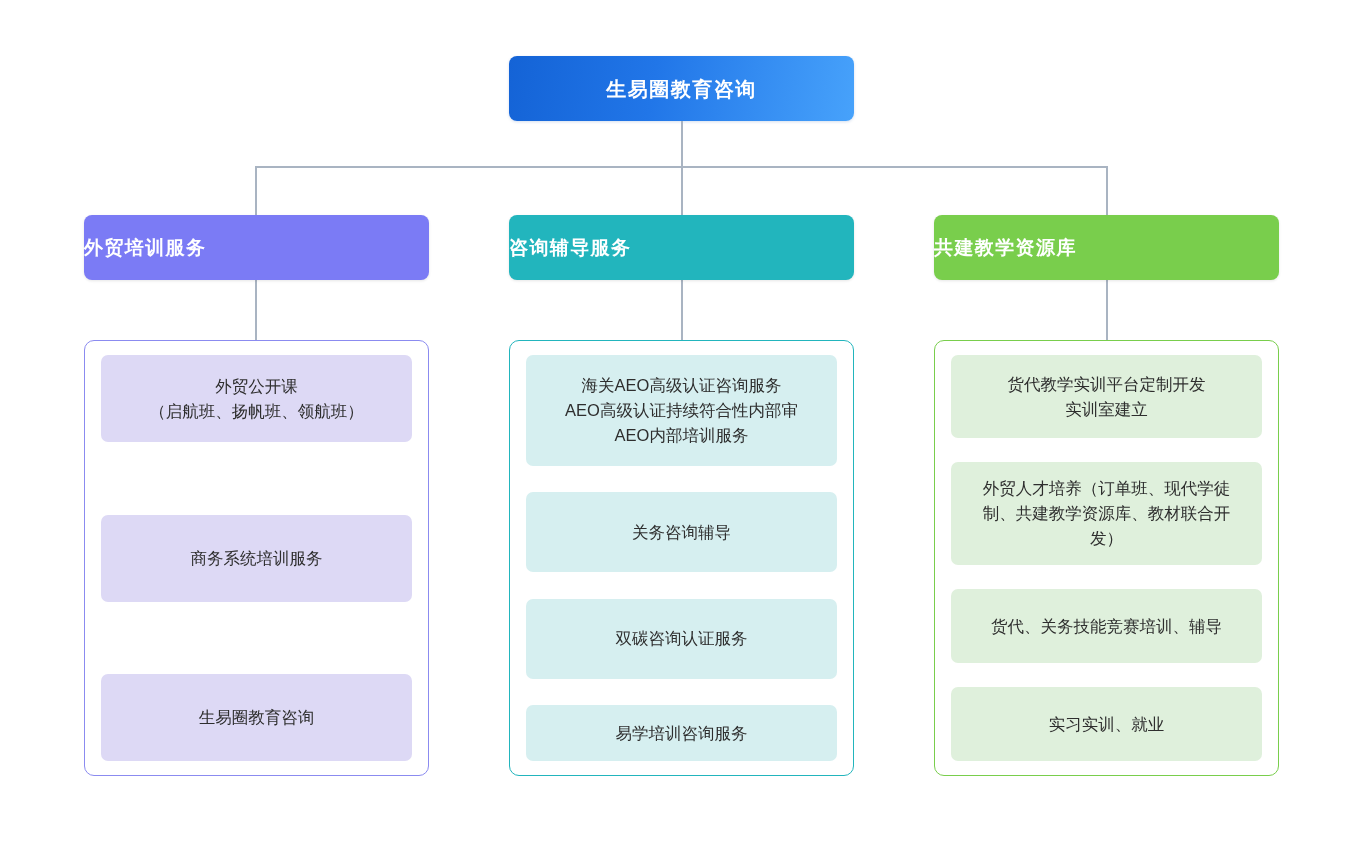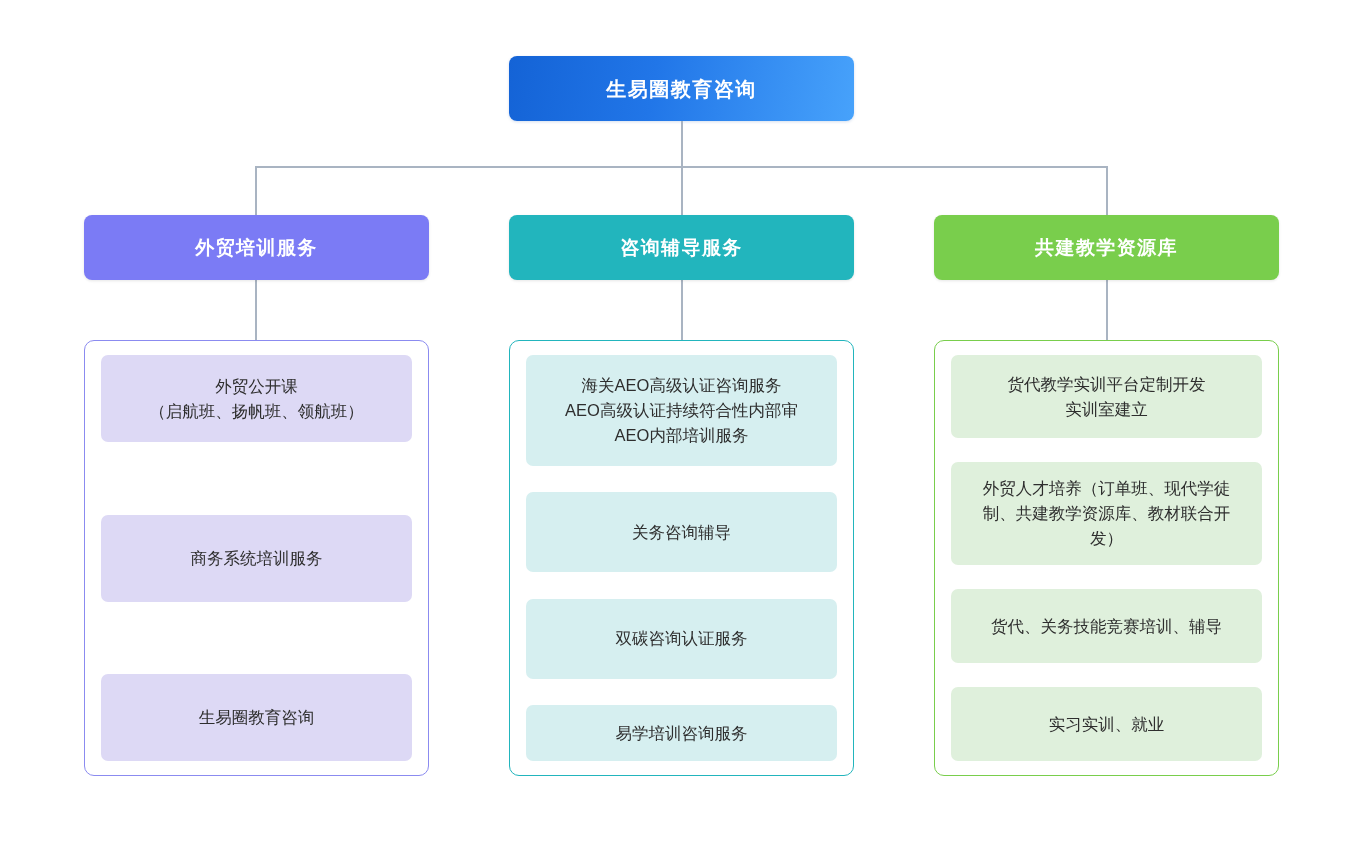--- a/index.html
+++ b/index.html
@@ -66,21 +66,21 @@
 
   .cat-header {
     position: absolute;
     top: 215px;
     left: 0;
     width: 345px;
     height: 65px;
     border-radius: 8px;
     display: flex;
     align-items: center;
-    justify-content: center;
+    justify-content: flex-start;
     box-shadow: 0 1px 3px rgba(0, 0, 0, 0.10);
   }
   .cat-header .cat-label {
     color: #ffffff;
     font-size: 19px;
     font-weight: bold;
     letter-spacing: 1.4px;
     line-height: 1;
   }
 

